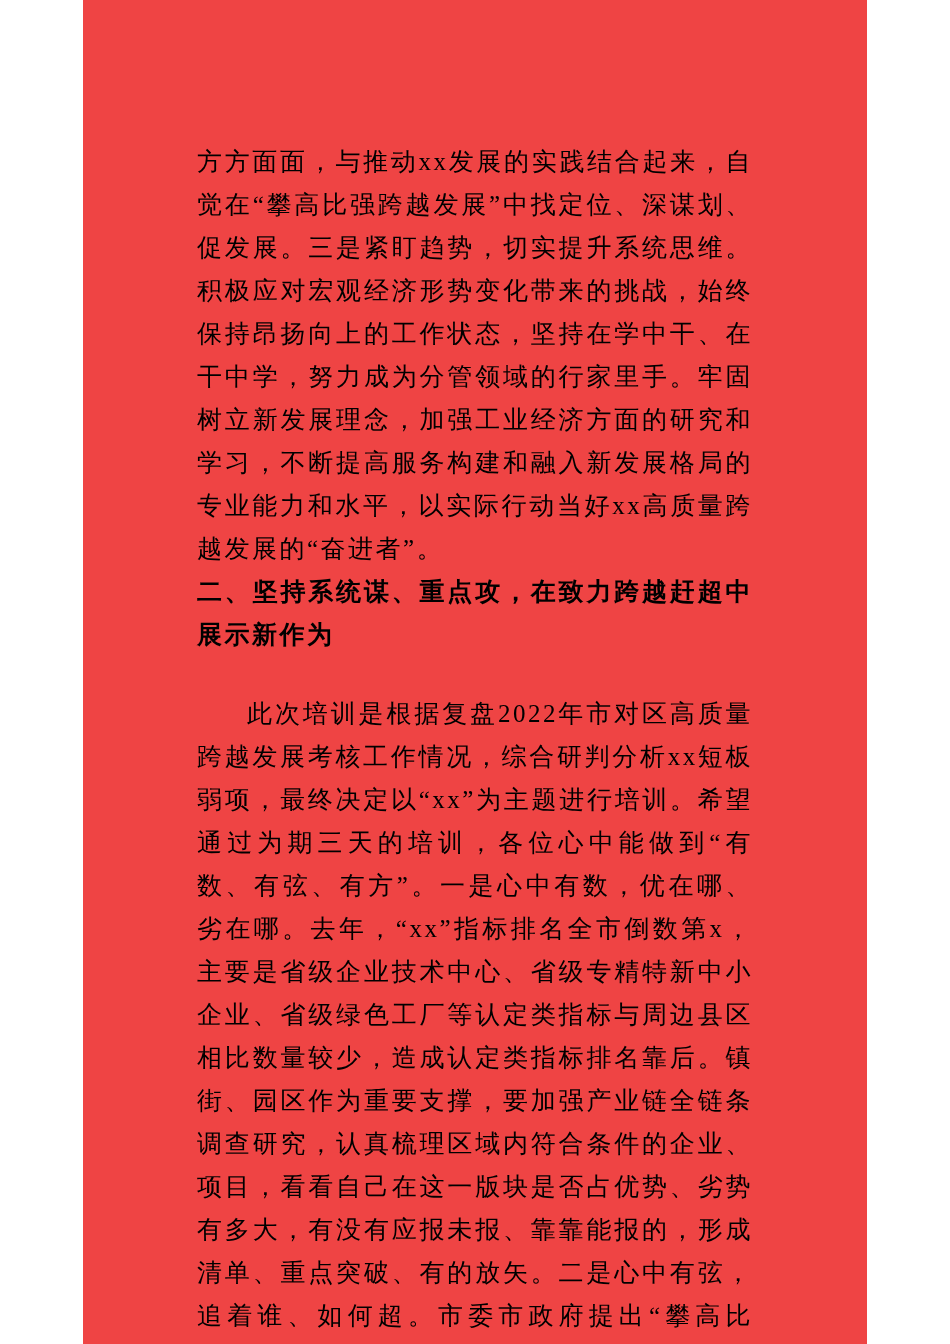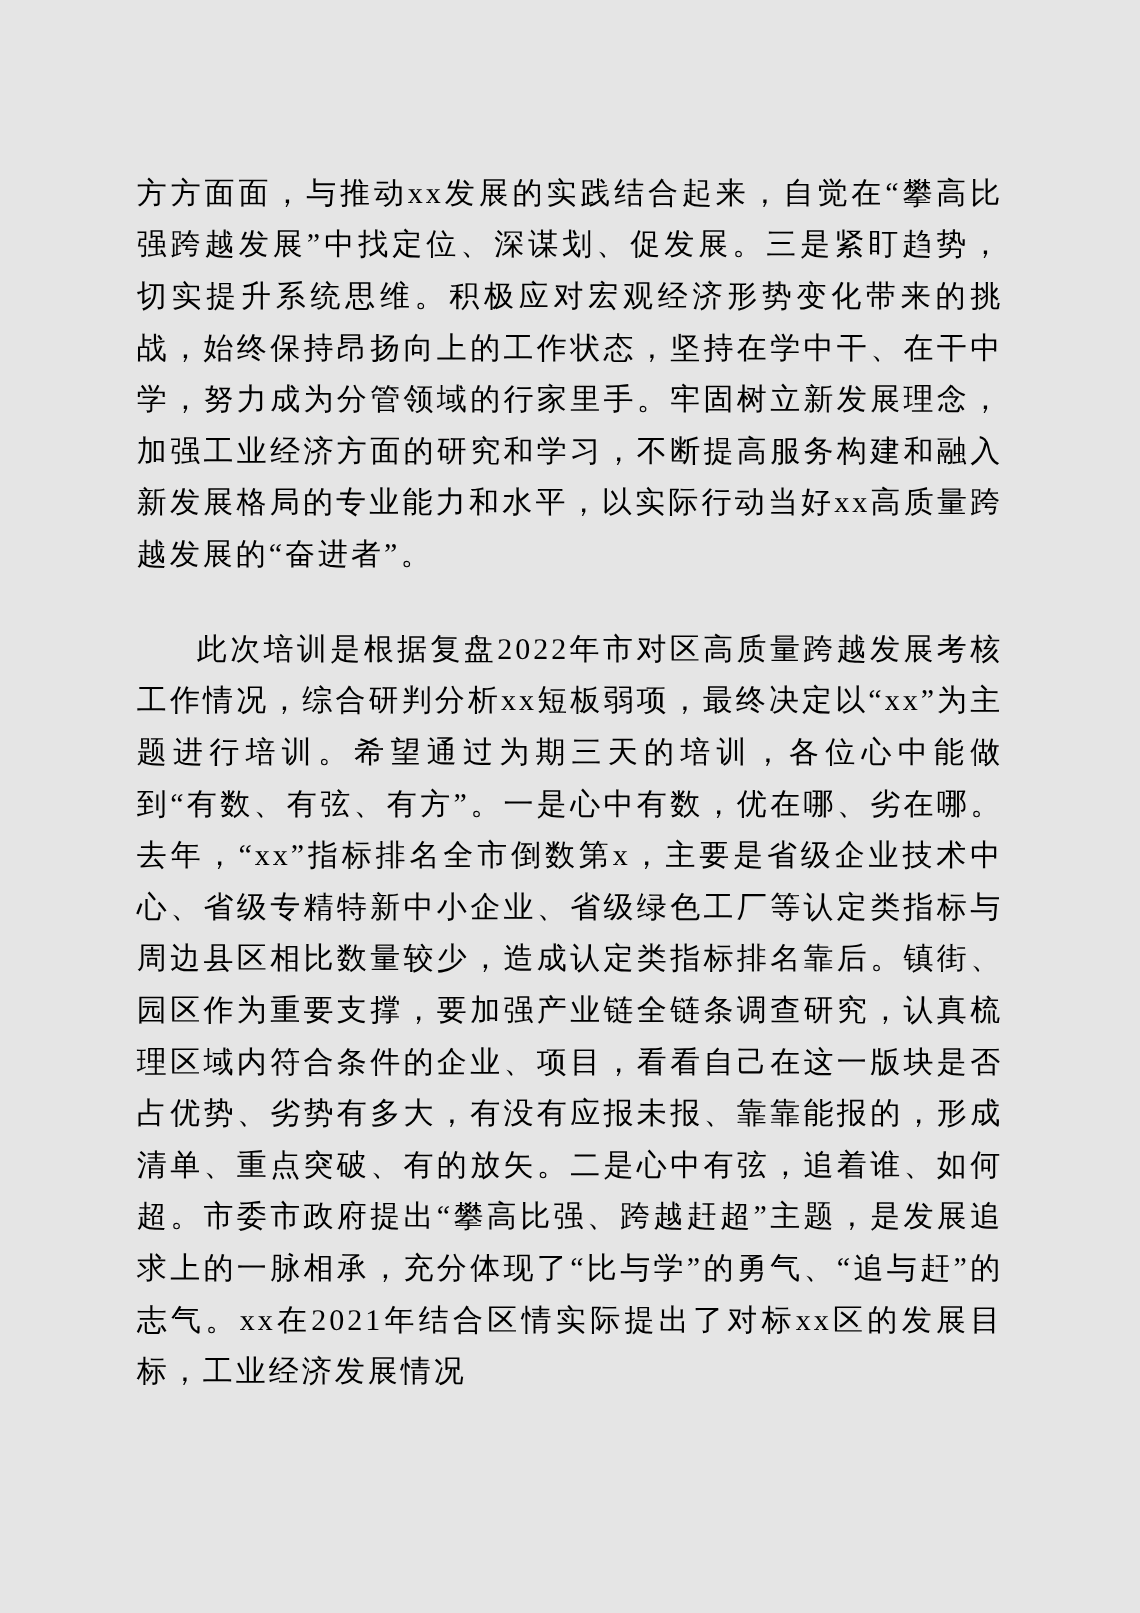--- a/index.html
+++ b/index.html
@@ -2,25 +2,25 @@
 <html><head>
 <meta charset="utf-8">
 <style>
   html, body {
     margin: 0;
     padding: 0;
     background: #ffffff;
   }
   .page {
     position: relative;
-    width: 950px;
+    width: 784px;
     height: 1344px;
     box-sizing: border-box;
     margin: 0 auto;
-    background: #e5e5e5;
+    background: #ef4444;
     color: #000000;
     padding: 140px 114px 0 114px;
     font-family: "Liberation Serif", "DejaVu Serif", serif;
     overflow: hidden;
   }
   .para {
     margin: 0;
     font-size: 25px;
     line-height: 43px;
     letter-spacing: 2.5px;
@@ -41,14 +41,15 @@
     text-align: justify;
     color: #000000;
     font-weight: bold;
   }
 </style>
 </head>
 <body>
 
 <div class="page">
   <p class="para">方方面面，与推动xx发展的实践结合起来，自觉在“攀高比强跨越发展”中找定位、深谋划、促发展。三是紧盯趋势，切实提升系统思维。积极应对宏观经济形势变化带来的挑战，始终保持昂扬向上的工作状态，坚持在学中干、在干中学，努力成为分管领域的行家里手。牢固树立新发展理念，加强工业经济方面的研究和学习，不断提高服务构建和融入新发展格局的专业能力和水平，以实际行动当好xx高质量跨越发展的“奋进者”。</p>
+  <h2 class="section-heading">二、坚持系统谋、重点攻，在致力跨越赶超中展示新作为</h2>
   <p class="para indent">此次培训是根据复盘2022年市对区高质量跨越发展考核工作情况，综合研判分析xx短板弱项，最终决定以“xx”为主题进行培训。希望通过为期三天的培训，各位心中能做到“有数、有弦、有方”。一是心中有数，优在哪、劣在哪。去年，“xx”指标排名全市倒数第x，主要是省级企业技术中心、省级专精特新中小企业、省级绿色工厂等认定类指标与周边县区相比数量较少，造成认定类指标排名靠后。镇街、园区作为重要支撑，要加强产业链全链条调查研究，认真梳理区域内符合条件的企业、项目，看看自己在这一版块是否占优势、劣势有多大，有没有应报未报、靠靠能报的，形成清单、重点突破、有的放矢。二是心中有弦，追着谁、如何超。市委市政府提出“攀高比强、跨越赶超”主题，是发展追求上的一脉相承，充分体现了“比与学”的勇气、“追与赶”的志气。xx在2021年结合区情实际提出了对标xx区的发展目标，工业经济发展情况</p>
 </div>
 
 </body></html>

